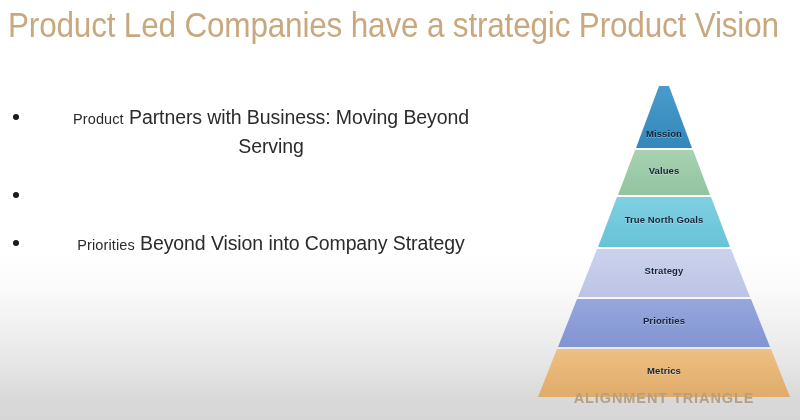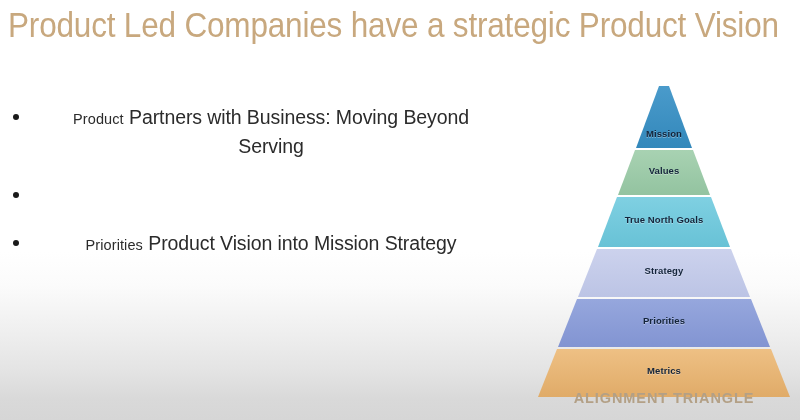--- a/index.html
+++ b/index.html
@@ -139,21 +139,21 @@
       <span class="bullet-dot"></span>
       <span class="bullet-text"><span class="lead-word">Product</span><span> Partners with Business: Moving Beyond Serving</span></span>
     </div>
 
     <div class="bullet-row">
       <span class="bullet-dot"></span>
     </div>
 
     <div class="bullet-row">
       <span class="bullet-dot"></span>
-      <span class="bullet-text"><span class="lead-word">Priorities</span><span> Product Vision into Mission Strategy</span></span>
+      <span class="bullet-text"><span class="lead-word">Priorities</span><span> Beyond Vision into Company Strategy</span></span>
     </div>
 
   </div>
 
   <div id="pyramid-wrap">
 
     <div class="level" id="lvl0" style="top: 0px; height: 62px;">
       <svg class="shape" viewBox="0 0 300 62" preserveAspectRatio="none">
         <defs>
           <linearGradient id="g0" x1="0" y1="0" x2="0" y2="1">

